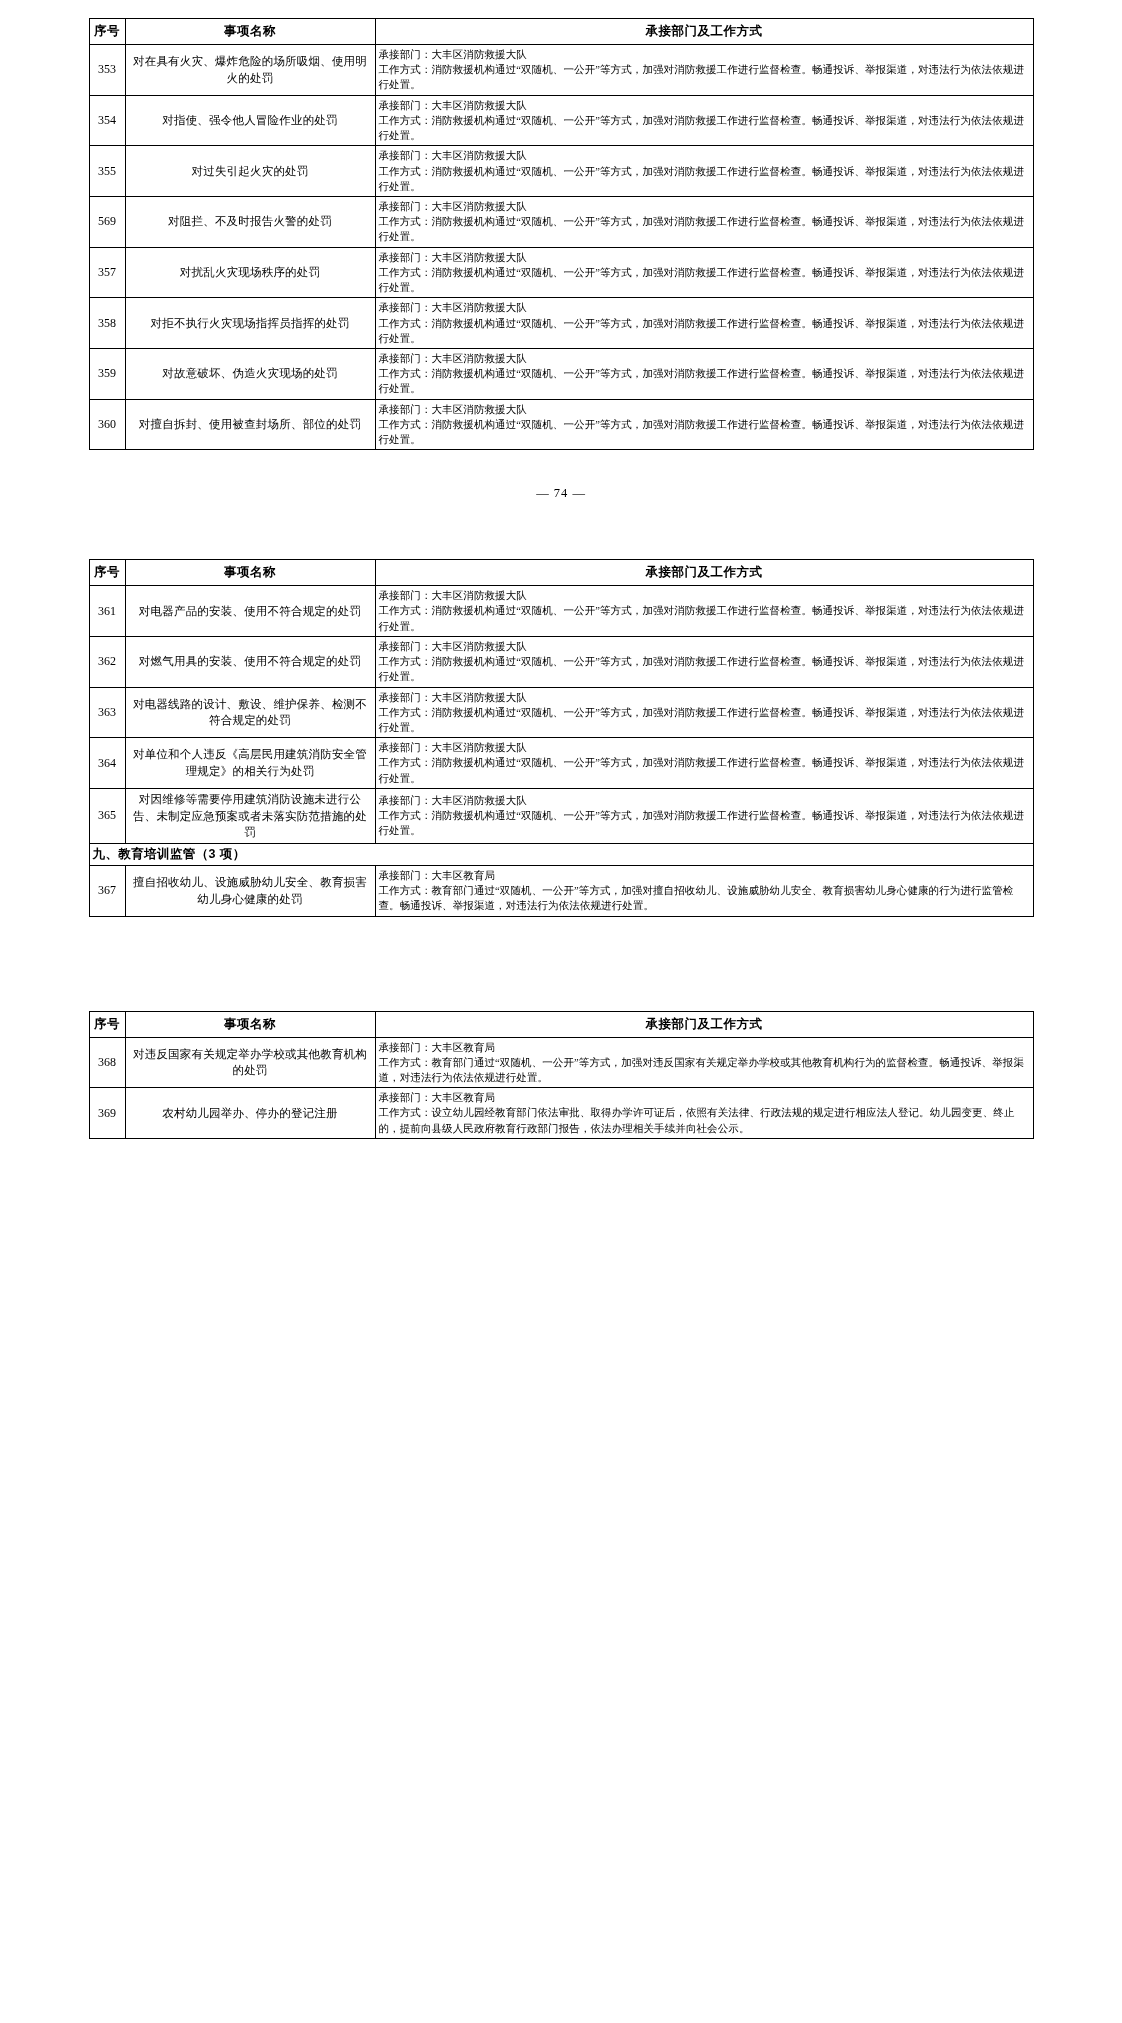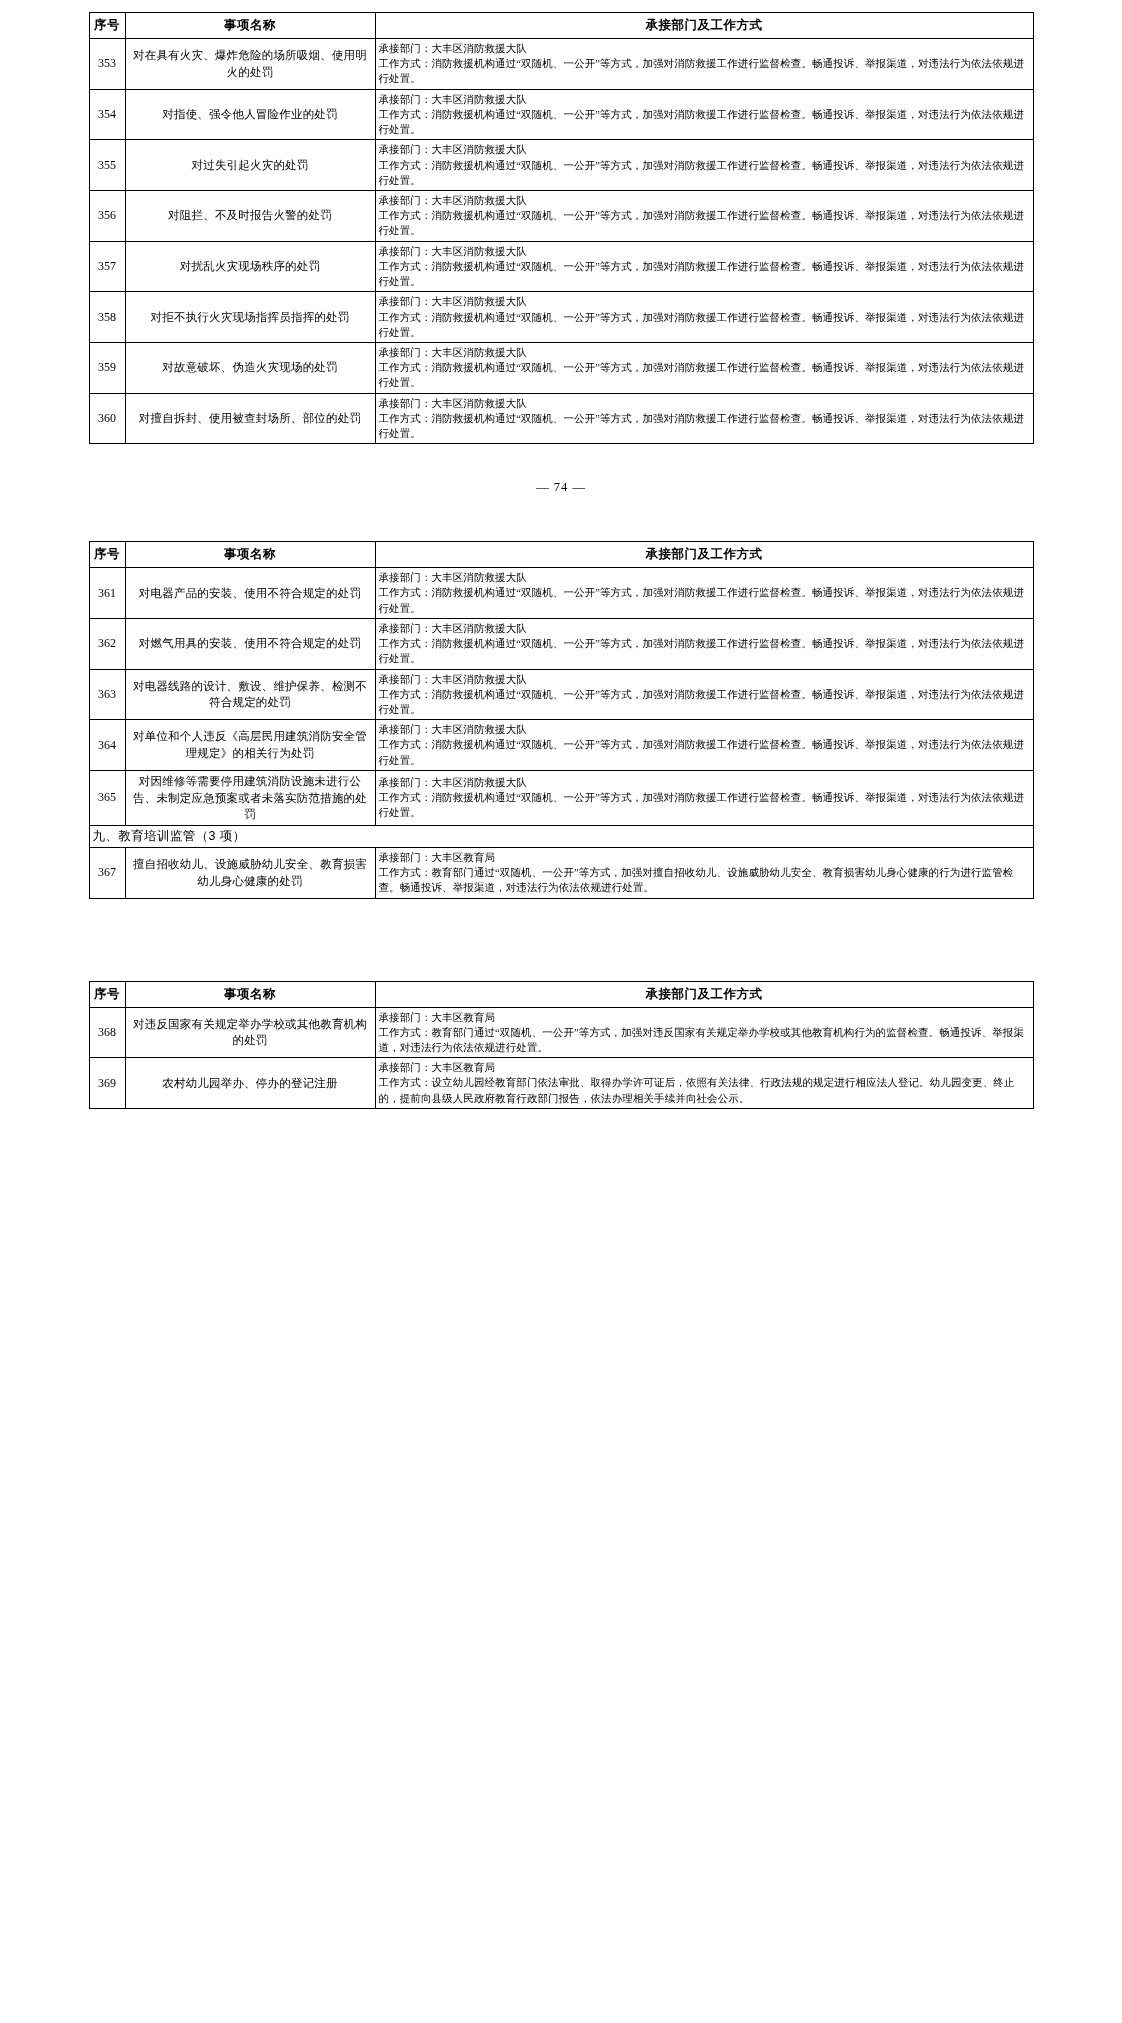--- a/index.html
+++ b/index.html
@@ -12,21 +12,21 @@
     width: 1122px;
     min-height: 2023px;
     font-family: "Liberation Serif", "DejaVu Serif", serif;
     color: #000000;
     position: relative;
   }
   .page {
     position: relative;
   }
   .sheet {
-    margin: 4px auto;
+    margin: 10px auto;
   }
   
   table.doc-table {
     border-collapse: collapse;
     table-layout: fixed;
     width: 944px;
     margin: 0 auto;
     background: #fff;
   }
   table.doc-table td, table.doc-table th {
@@ -65,21 +65,21 @@
     line-height: 1.45;
     letter-spacing: 0.1px;
     vertical-align: top;
     text-align: left;
     padding-top: 3px;
     padding-bottom: 3px;
   }
   td.dept .line { display: block; white-space: normal; }
   td.section-head {
     font-size: 12.5px;
-    font-weight: normal;
+    font-weight: bold;
     font-family: "Liberation Sans", "DejaVu Sans", sans-serif;
     text-align: left;
     padding: 5px 6px;
     letter-spacing: 0.4px;
   }
   .page-number {
     text-align: center;
     font-size: 12.5px;
     font-family: "Liberation Serif", serif;
     letter-spacing: 1px;
@@ -128,21 +128,21 @@
       </tr>
       <tr>
         <td class="num">355</td>
         <td class="name">对过失引起火灾的处罚</td>
         <td class="dept">
           <span class="line">承接部门：大丰区消防救援大队</span>
           <span class="line">工作方式：消防救援机构通过“双随机、一公开”等方式，加强对消防救援工作进行监督检查。畅通投诉、举报渠道，对违法行为依法依规进行处置。</span>
         </td>
       </tr>
       <tr>
-        <td class="num">356</td>
+        <td class="num">569</td>
         <td class="name">对阻拦、不及时报告火警的处罚</td>
         <td class="dept">
           <span class="line">承接部门：大丰区消防救援大队</span>
           <span class="line">工作方式：消防救援机构通过“双随机、一公开”等方式，加强对消防救援工作进行监督检查。畅通投诉、举报渠道，对违法行为依法依规进行处置。</span>
         </td>
       </tr>
       <tr>
         <td class="num">357</td>
         <td class="name">对扰乱火灾现场秩序的处罚</td>
         <td class="dept">

